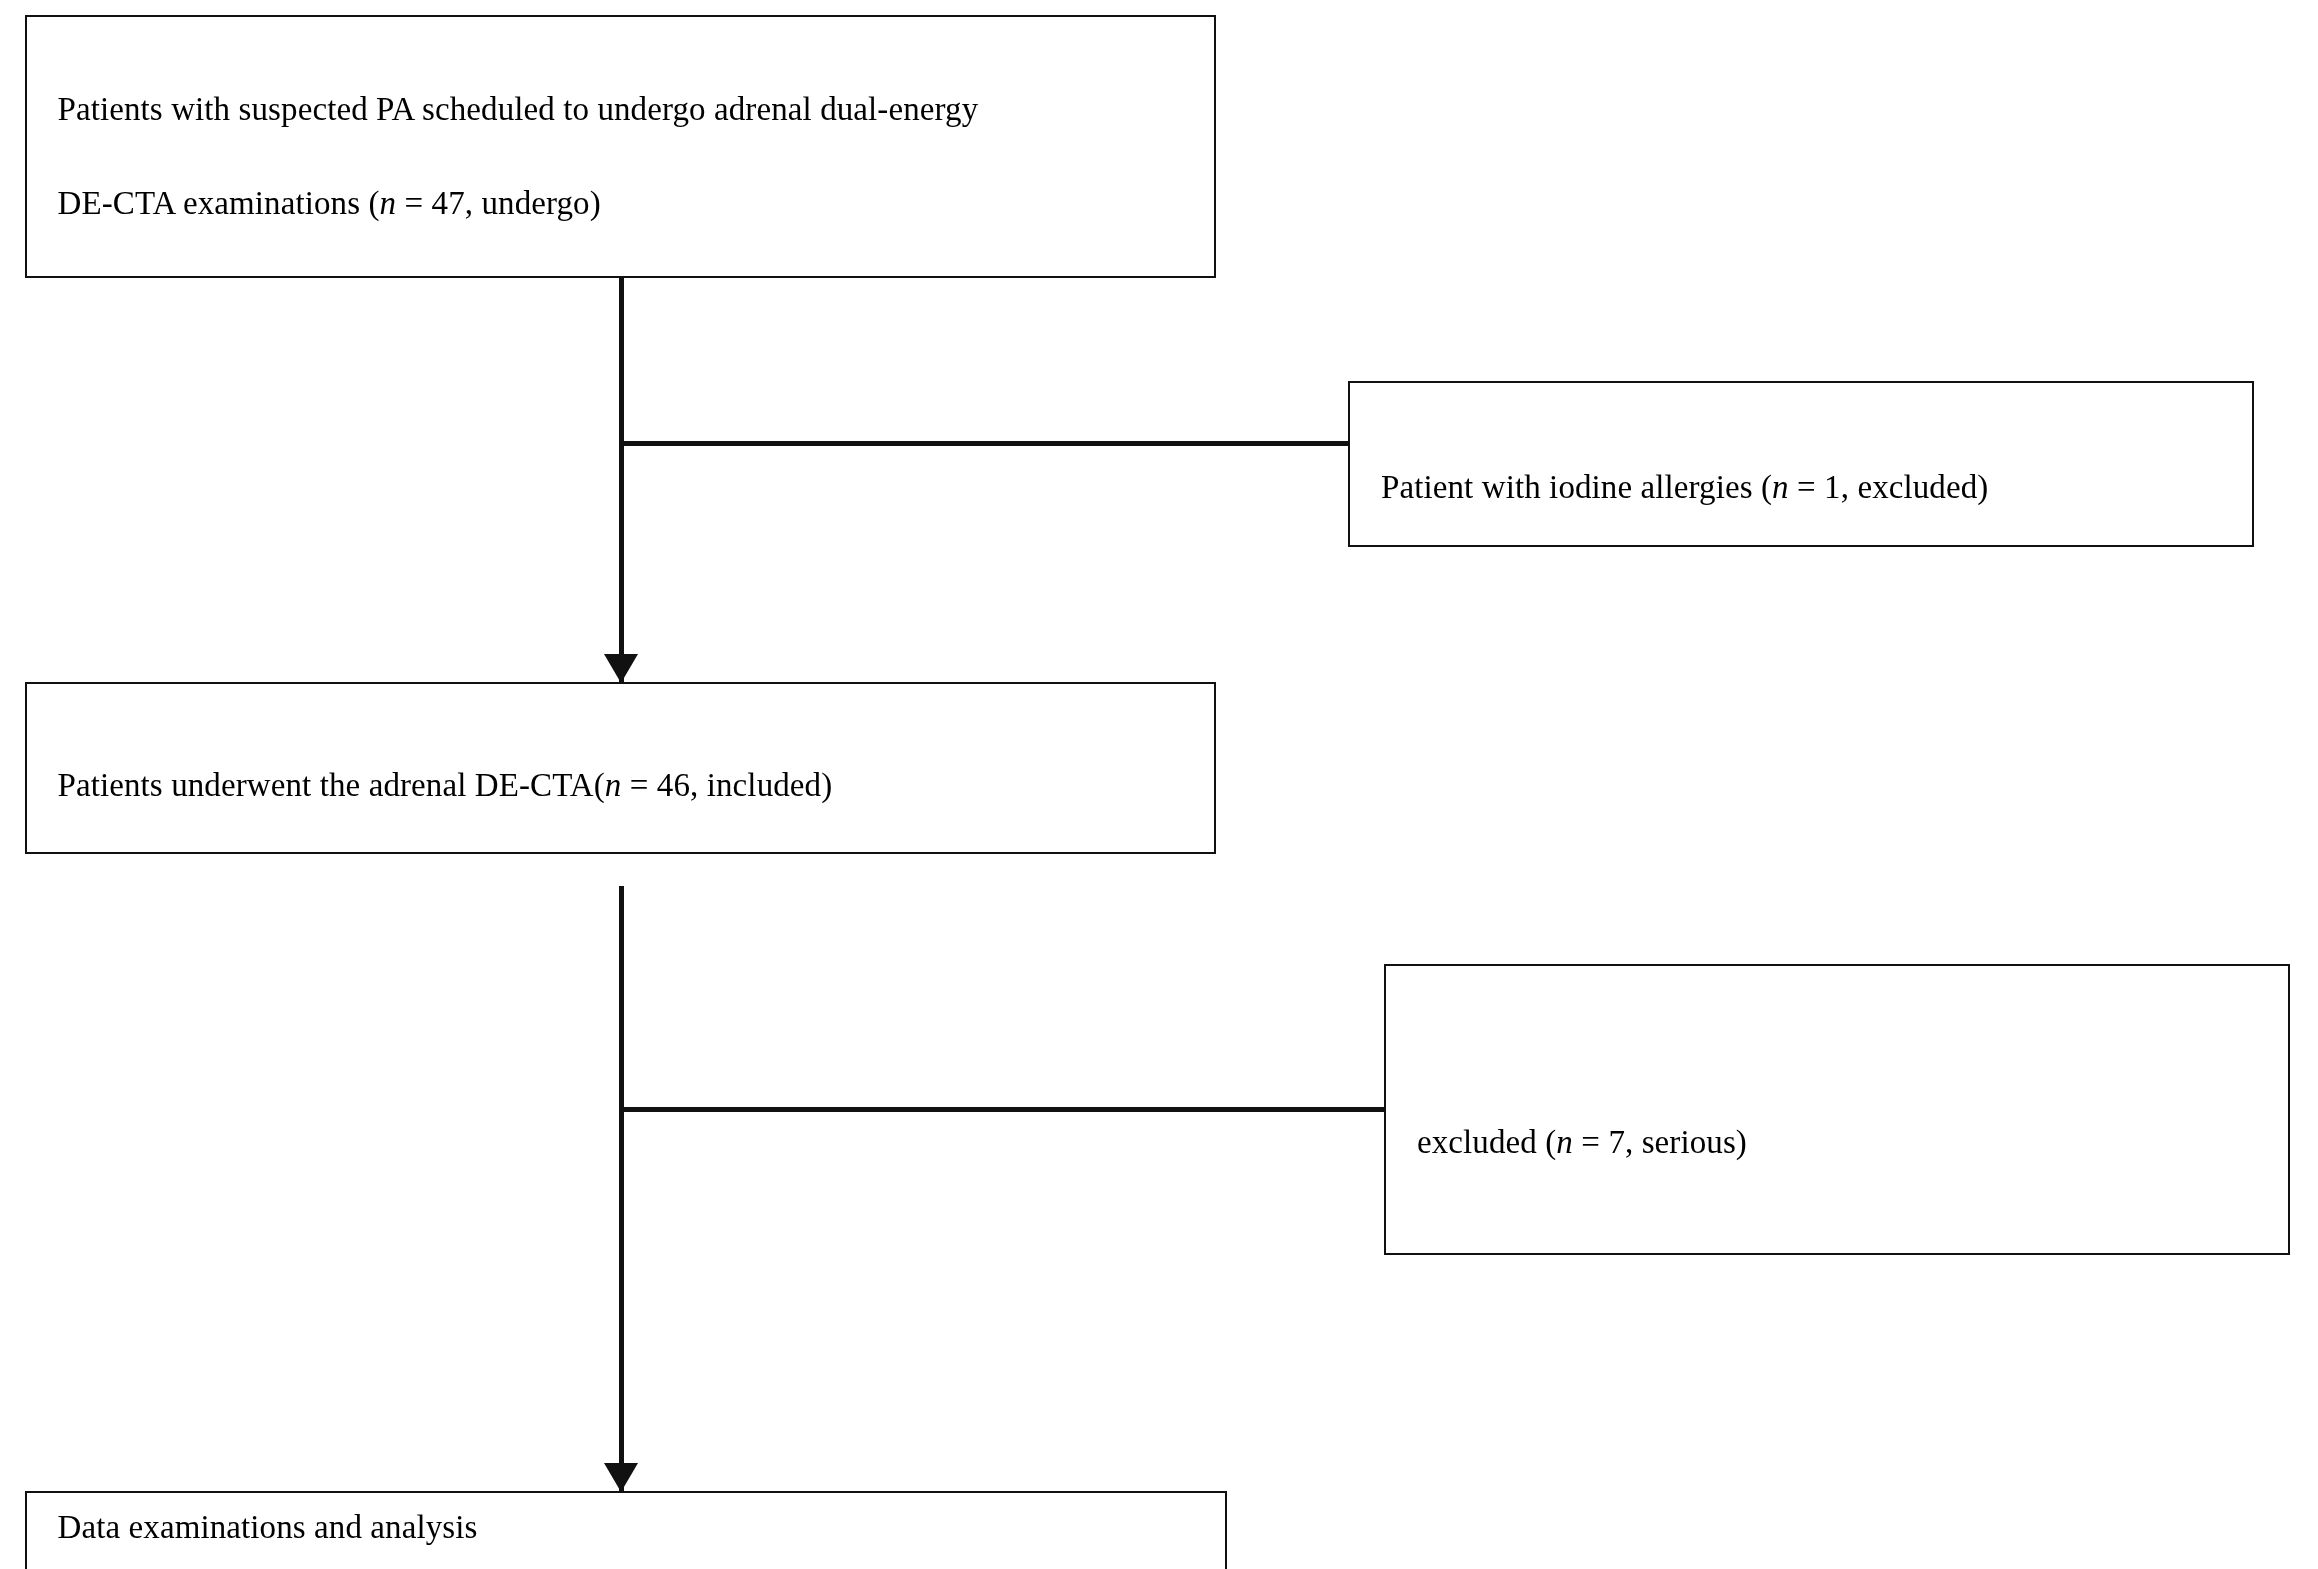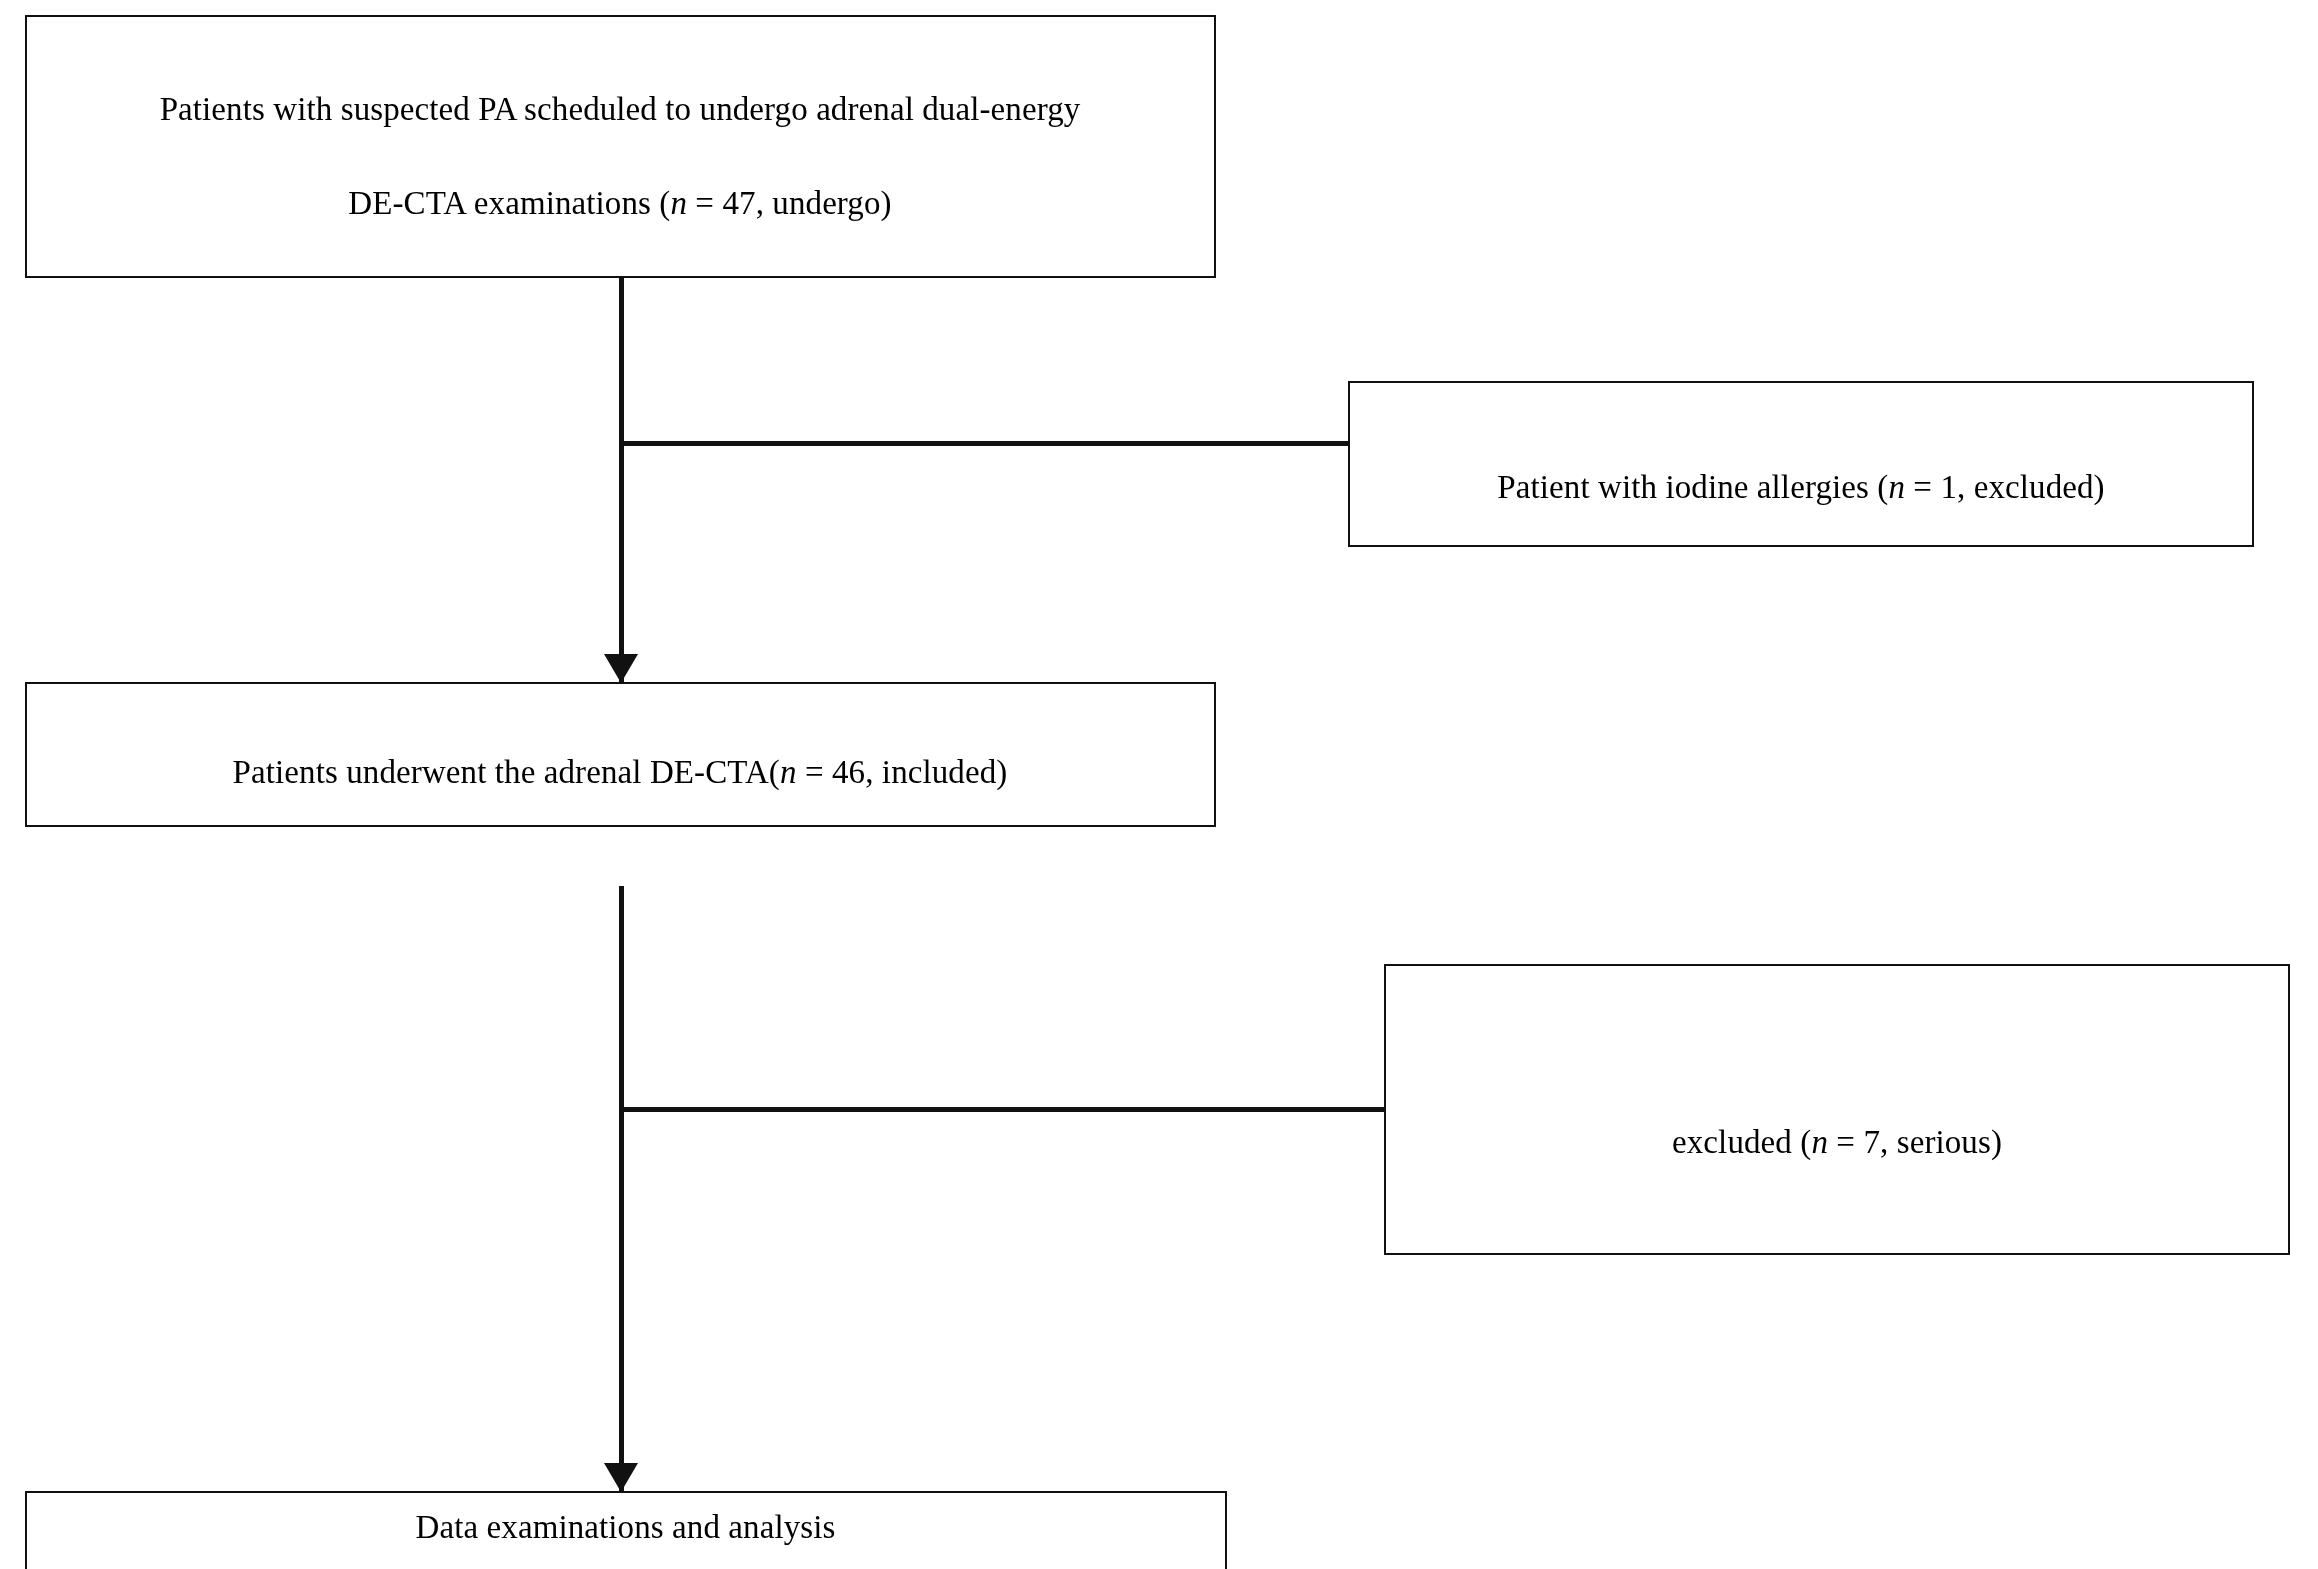--- a/index.html
+++ b/index.html
@@ -20,41 +20,41 @@
 
   
   .flow-box {
     position: absolute;
     box-sizing: border-box;
     border: 2.3px solid #111111;
     background: #ffffff;
     display: flex;
     align-items: center;
     justify-content: center;
-    text-align: center;
+    text-align: left;
     z-index: 3;
   }
   .flow-box .box-text {
     display: block;
     width: 100%;
     padding: 0 31px;
     box-sizing: border-box;
     font-size: 33px;
     line-height: 1.42;
     letter-spacing: 0.1px;
     white-space: pre-line;
   }
   .flow-box .box-text i {
     font-style: italic;
   }
 
   
   #box-enrolled      { left: 24.5px;   top: 15.3px;   width: 1191px; height: 263px; }
   #box-excluded-1    { left: 1348px; top: 363px;  width: 906px; height: 166px; margin-top: 18px; }
-  #box-underwent     { left: 24.5px;   top: 682px;  width: 1191px; height: 145px; }
+  #box-underwent     { left: 24.5px;   top: 682px;  width: 1191px; height: 172px; }
   #box-excluded-2    { left: 1384px; top: 964px; width: 906px; height: 291px; }
   #box-analysis      { left: 24.5px;   top: 1491px; width: 1202px; height: 253px; }
 
   
   #box-enrolled   .box-text { transform: translateY(-14px); }
   #box-underwent  .box-text { transform: translateY(-6.1px); }
   #box-excluded-2 .box-text { transform: translateY(-37px); }
   #box-analysis   .box-text { transform: translateY(-67px); }
 
   

